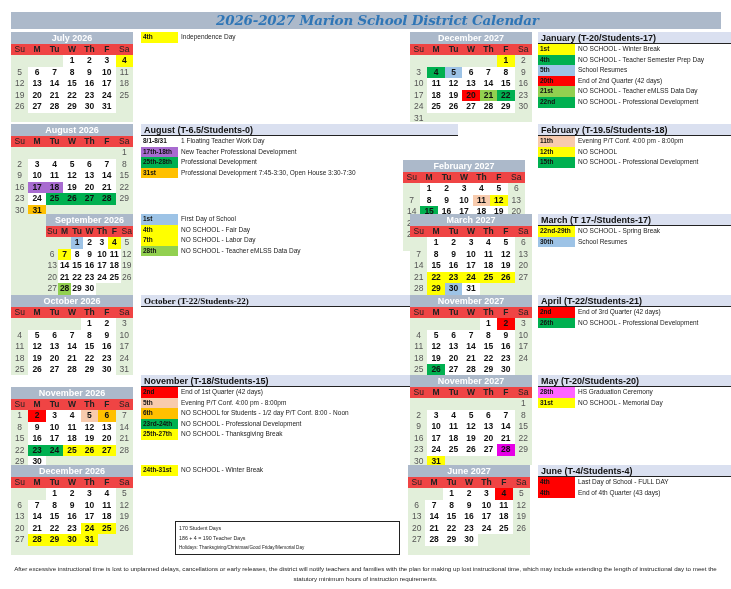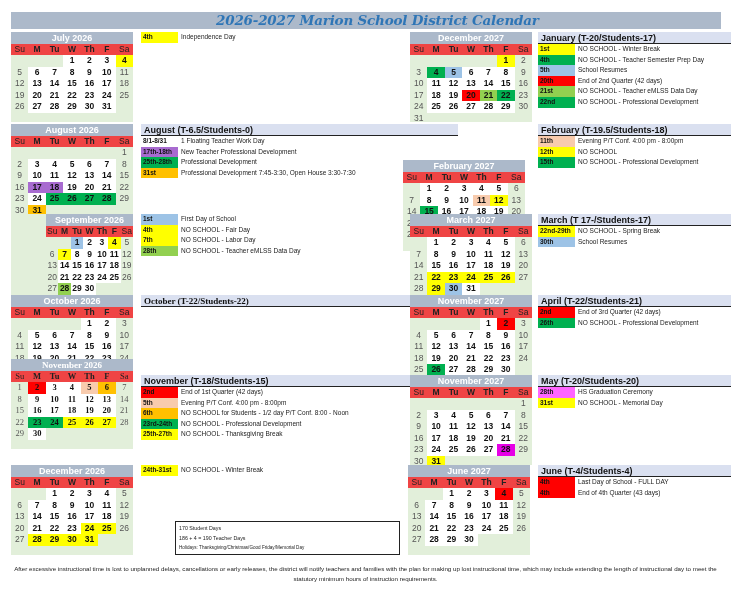--- a/index.html
+++ b/index.html
@@ -314,21 +314,21 @@
       <span class="wd">28</span>
       <span class="wd">29</span>
       <span class="wd">30</span>
       <span class="wk">31</span>
     </div>
   </div>
 <div class="evt" id="evt-oct" style="left:141px;top:295px;font-family:Liberation Serif, serif;">
     <div class="ehead">October (T-22/Students-22)</div>
   </div>
 
-<div class="cal" id="cal-nov" style="left:11px;top:359px;height:90px;font-family:Liberation Serif, serif;">
+<div class="cal" id="cal-nov" style="left:11px;top:387px;height:90px;">
     <div class="mhead">November 2026</div>
     <div class="dows">
       <span>Su</span>
       <span class="wd">M</span>
       <span class="wd">Tu</span>
       <span class="wd">W</span>
       <span class="wd">Th</span>
       <span class="wd">F</span>
       <span>Sa</span>
     </div>

